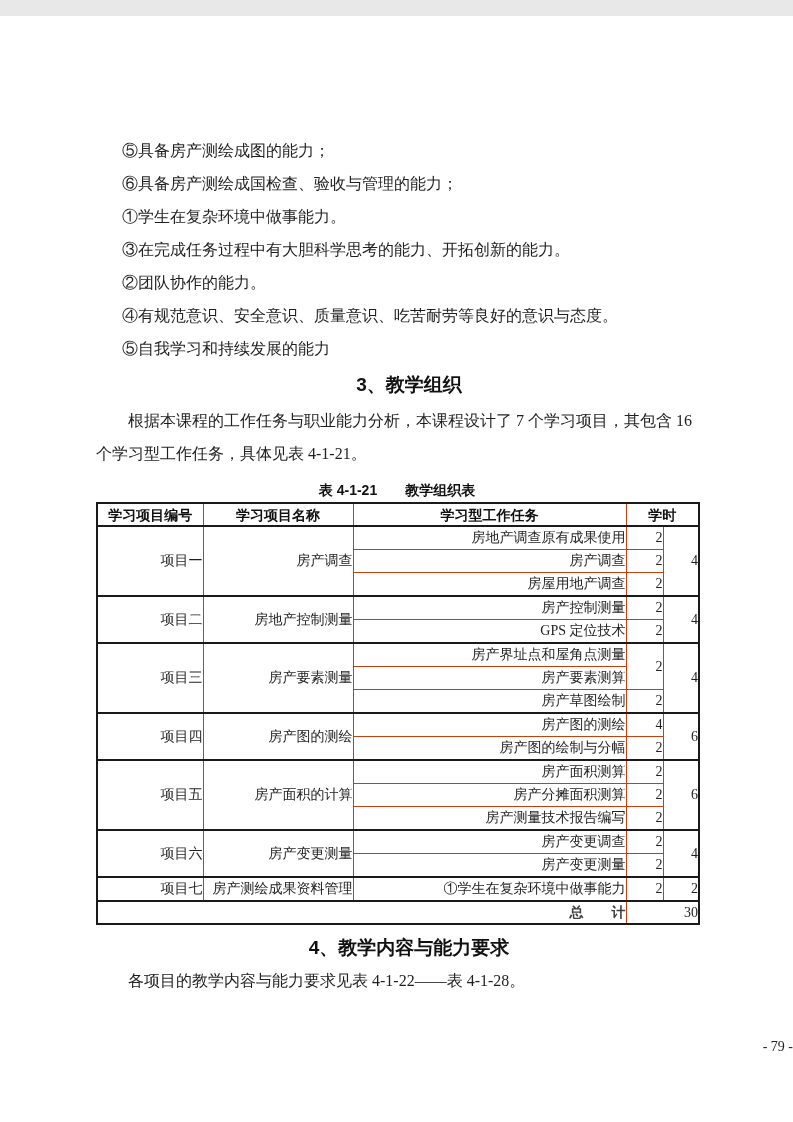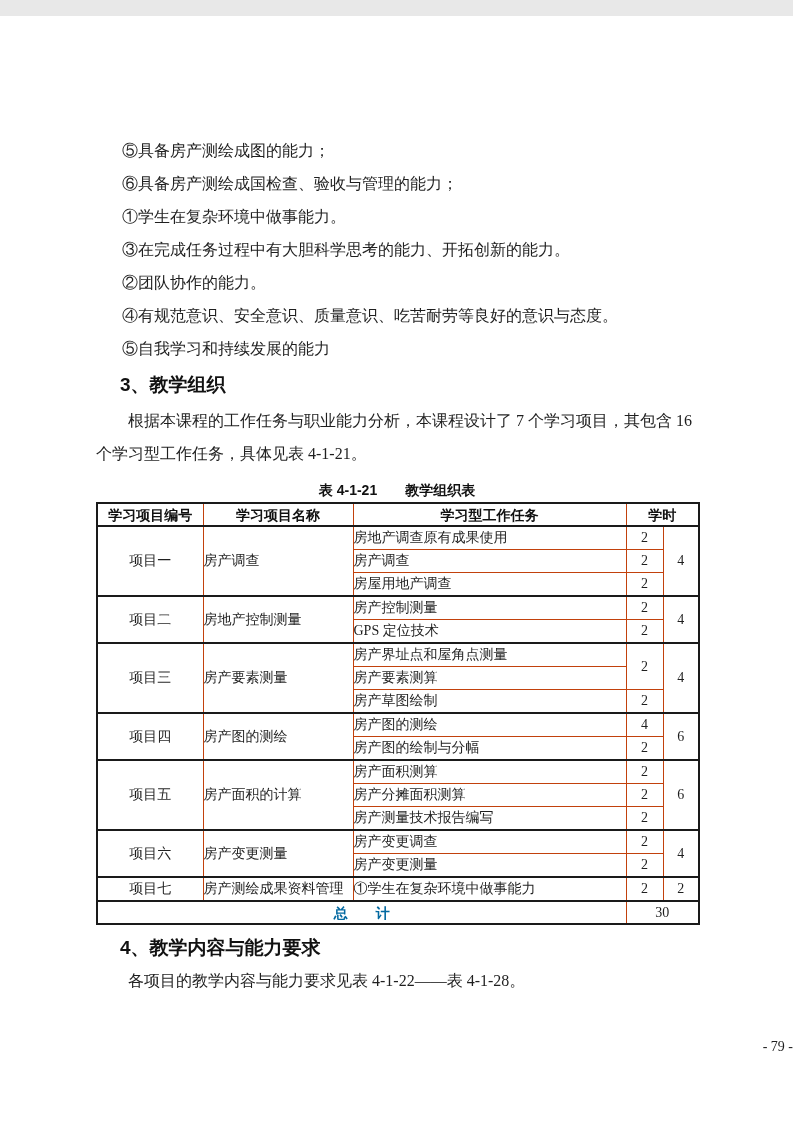--- a/index.html
+++ b/index.html
@@ -25,20 +25,21 @@
     white-space:nowrap;
   }
   .plist p:first-child{margin-top:118px;}
   h2.sec{
     font-family:"Liberation Sans","DejaVu Sans",sans-serif;
     font-weight:bold;
     font-size:19px;
     line-height:28px;
     color:#111;
     margin:6px 0 0 24px;
+    text-align:center;
   }
   p.secbody{
     margin:5px 0 0 0;
     font-size:16px;
     line-height:33px;
     text-indent:32px;
   }
   p.caption{
     margin:10px 0 0 0;
     text-align:center;
@@ -63,32 +64,32 @@
     overflow:hidden;
   }
   table.org th{
     height:21px;
     font-family:"Liberation Sans","DejaVu Sans",sans-serif;
     font-weight:bold;
     text-align:center;
     color:#111;
     border-bottom:2px solid #1a1a1a;
   }
-  table.org td{height:22px;}
+  table.org td{height:22px;text-align:right;}
   tr.gs td{border-top:2px solid #1a1a1a;}
   td.cid{text-align:center;vertical-align:middle;}
   td.cname{text-align:left;vertical-align:middle;padding-left:9px;white-space:nowrap;}
   td.ctask{text-align:left;vertical-align:middle;padding-left:9px;white-space:nowrap;}
   td.chrs{text-align:center;vertical-align:middle;}
   td.ctot{text-align:center;vertical-align:middle;}
   tr.total td{height:21px;}
   td.tlabel{
     text-align:center;vertical-align:middle;
-    font-family:Liberation Sans, sans-serif;
-    font-weight:bold;color:#0369a1;
+    font-family:Liberation Mono, monospace;
+    font-weight:bold;color:#404040;
   }
   td.tval{text-align:center;vertical-align:middle;}
   h2.sec4{margin-top:9px;}
   p.sec4body{margin-top:2px;}
   .footer{
     position:absolute;
     left:0;top:1022px;
     width:793px;
     text-align:right;
     font-size:14px;

